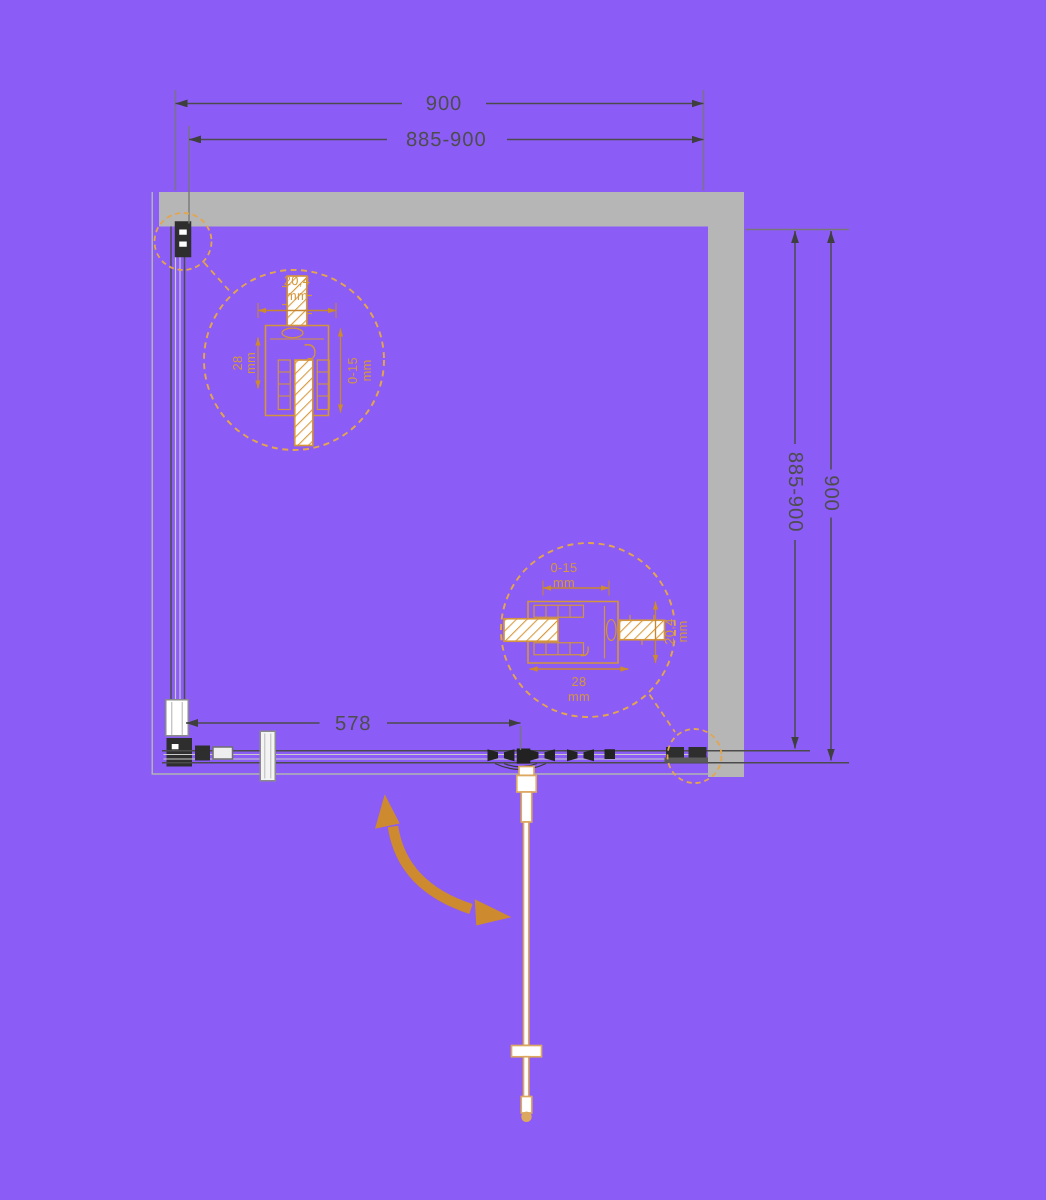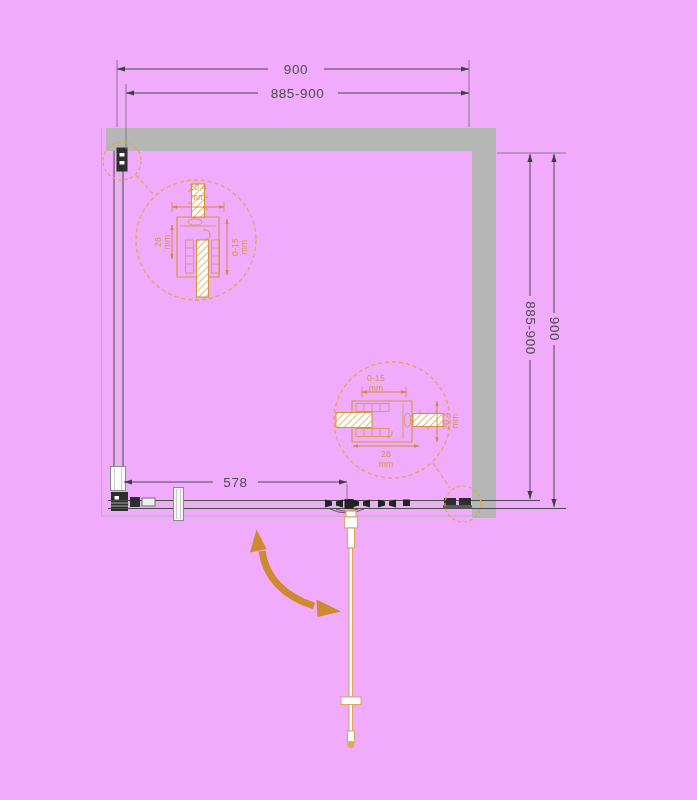--- a/index.html
+++ b/index.html
@@ -1,16 +1,16 @@
 <!DOCTYPE html>
 <html><head>
 <meta charset="utf-8">
 <style>
   html,body{margin:0;padding:0;background:#ffffff;}
-  .page{position:relative;width:697px;height:800px;background:#f0abfc;overflow:hidden;
+  .page{position:relative;width:697px;height:800px;background:#8b5cf6;overflow:hidden;
         font-family:"Liberation Sans", sans-serif;}
   svg{position:absolute;left:0;top:0;}
   text{font-family:"Liberation Sans", sans-serif;}
   .dim-text{font-size:13.5px;fill:#4d4d4d;letter-spacing:0.6px;}
   .detail-text{font-size:8.6px;fill:#D6973C;letter-spacing:0.2px;}
 </style>
 </head>
 <body>
 
 <div class="page">

